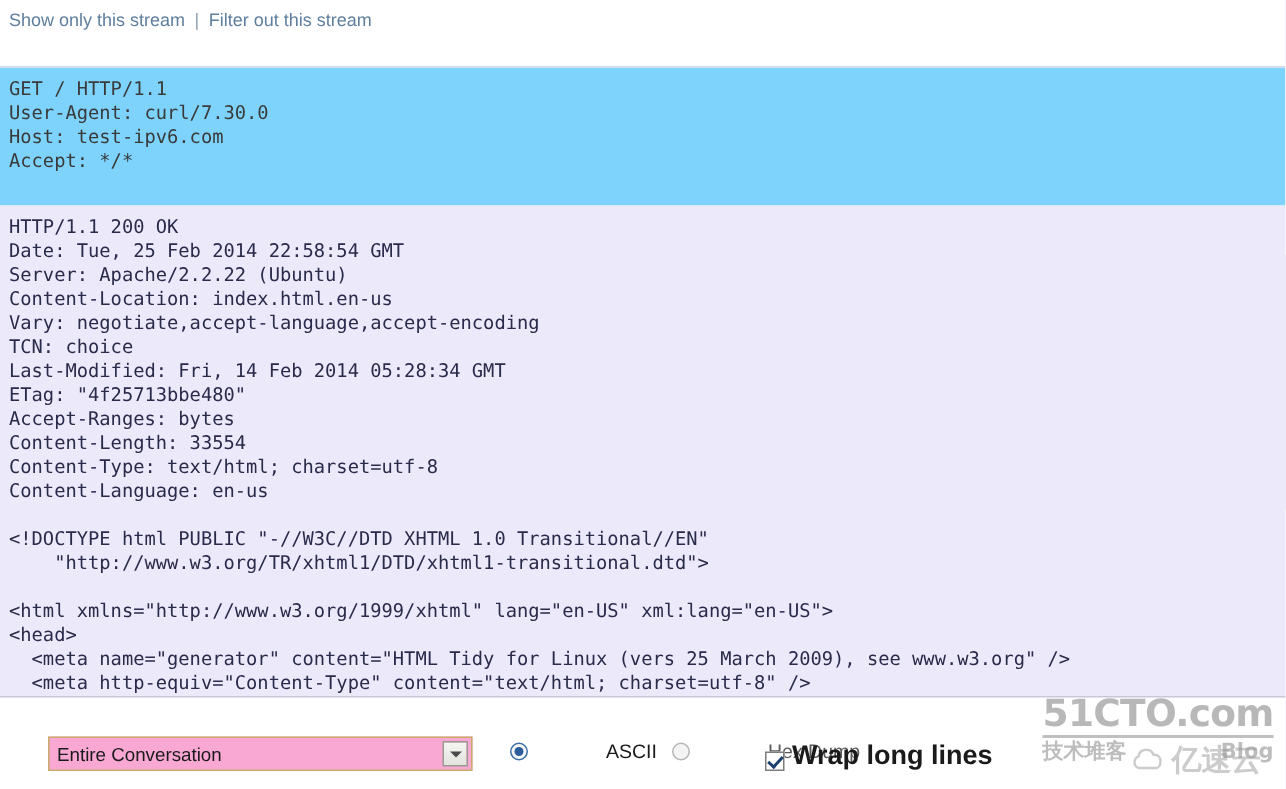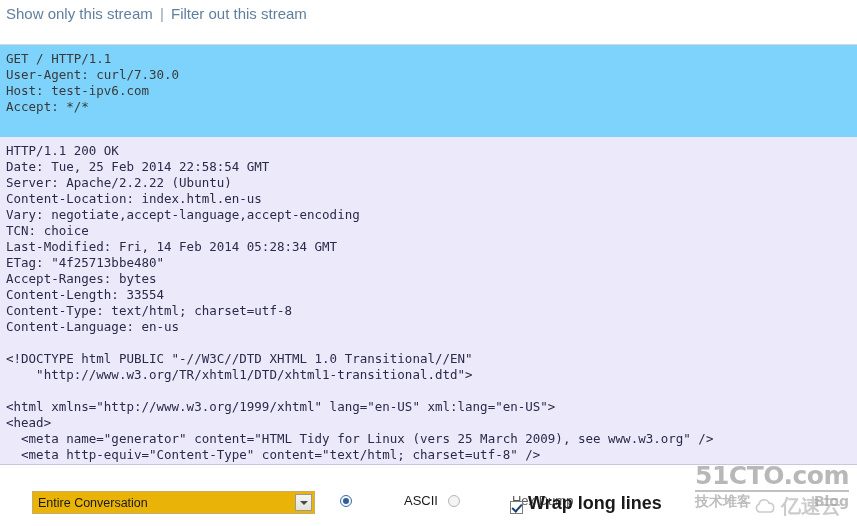--- a/index.html
+++ b/index.html
@@ -24,21 +24,21 @@
   #title-line {
     font-size: 15px;
     color: #242424;
     line-height: 19px;
     white-space: nowrap;
   }
   #title-line .filename {
     color: #5f7f9f;
   }
   #links-line {
-    font-size: 15px;
+    font-size: 12px;
     line-height: 17px;
     color: #5f7f9f;
     white-space: nowrap;
     margin-top: 1px;
   }
   #links-line .lnk {
     color: #5f7f9f;
     cursor: pointer;
   }
   #links-line .sep {
@@ -94,21 +94,21 @@
     left: 32px;
     top: 25px;
     width: 283px;
     height: 23px;
   }
   #stream-select {
     width: 283px;
     height: 23px;
     box-sizing: border-box;
     border: 1px solid #c9ab6a;
-    background: #eab308;
+    background: #f9a8d4;
     font-family: "Liberation Sans", sans-serif;
     font-size: 12.5px;
     color: #1a1a1a;
     padding: 1px 22px 1px 5px;
     line-height: 21px;
     position: relative;
     white-space: nowrap;
     overflow: hidden;
   }
   #select-arrow-btn {

